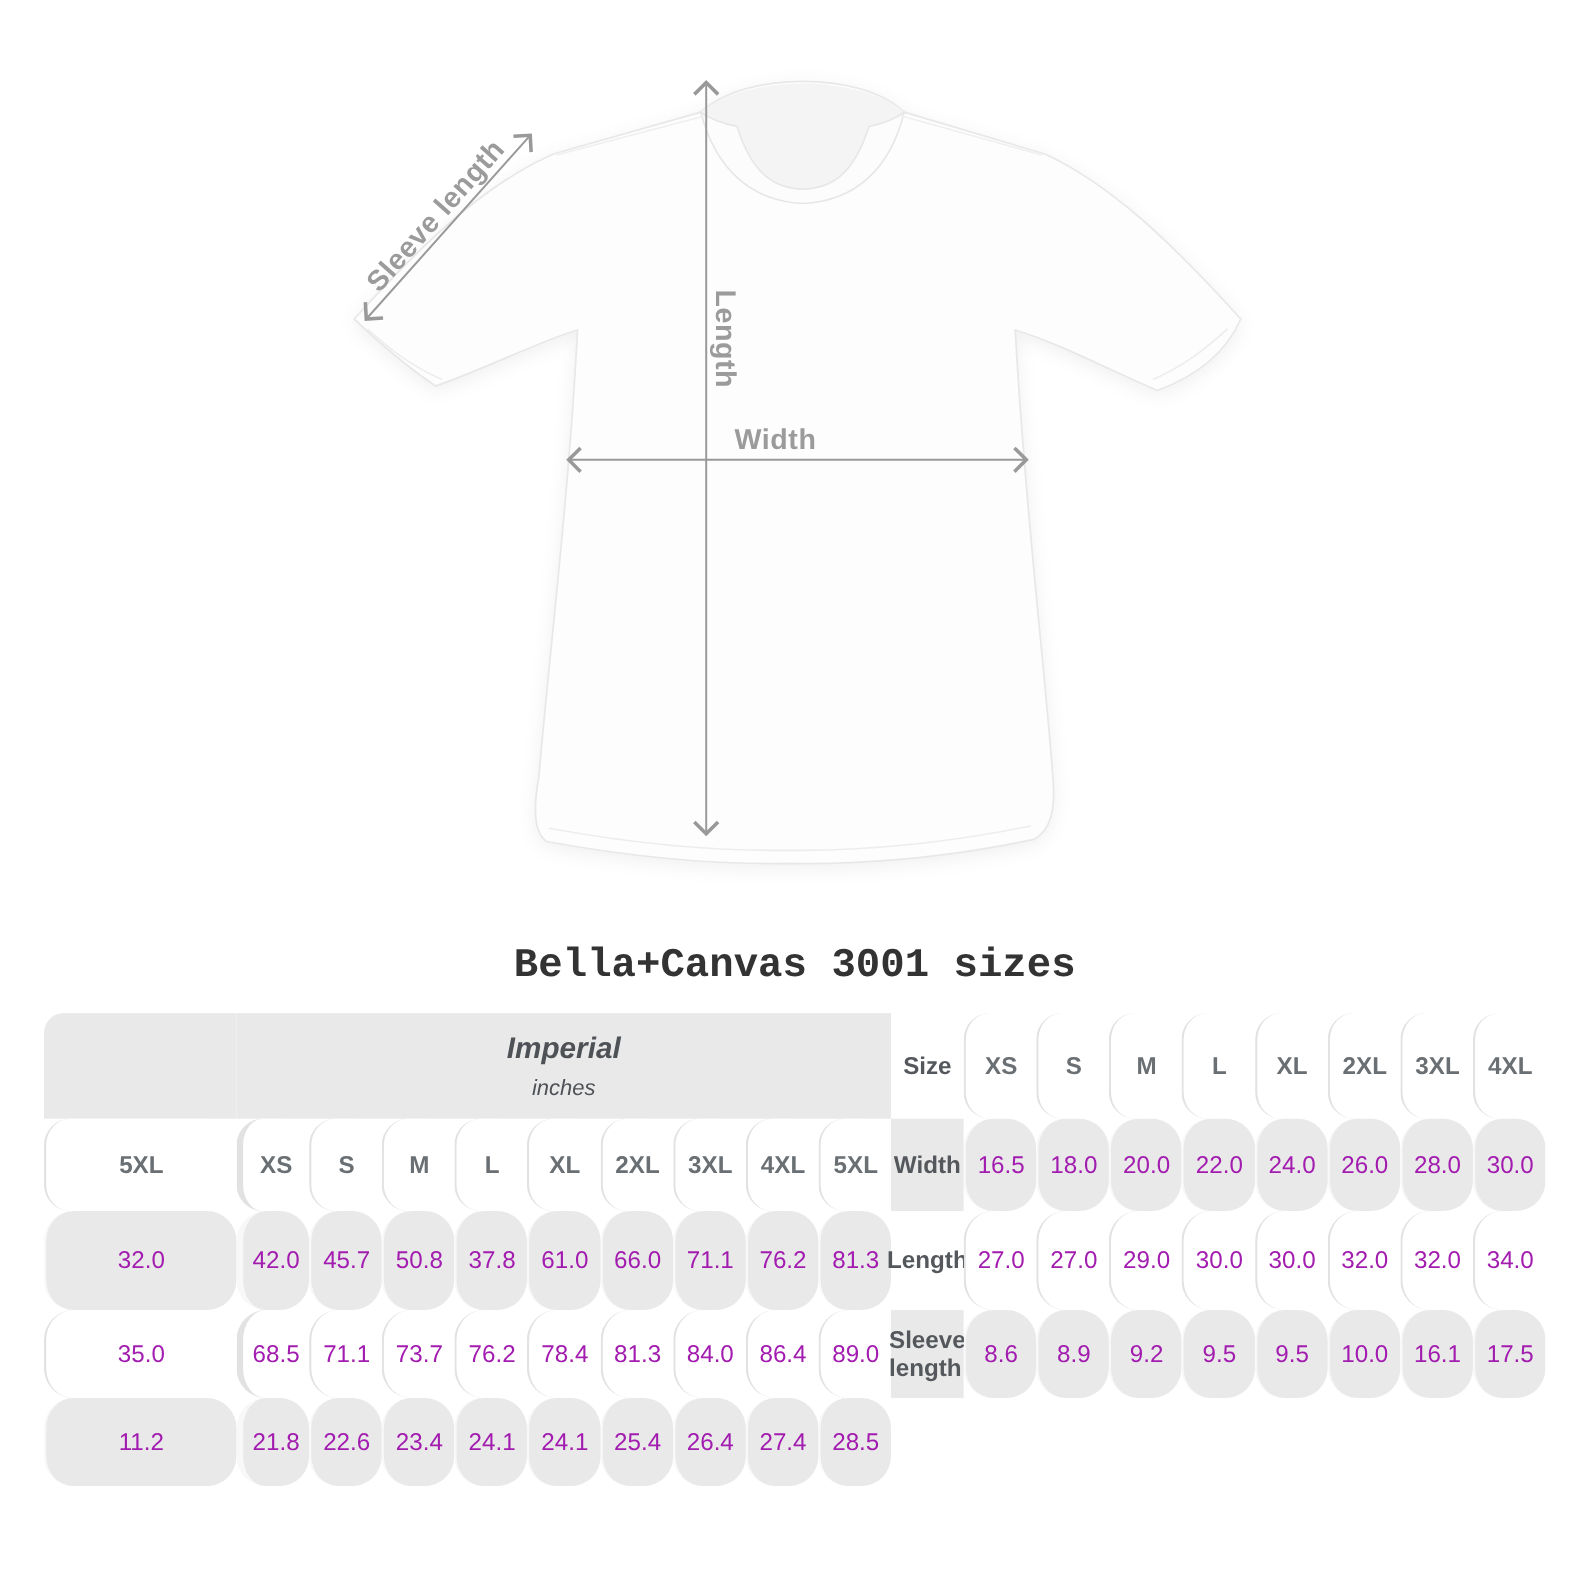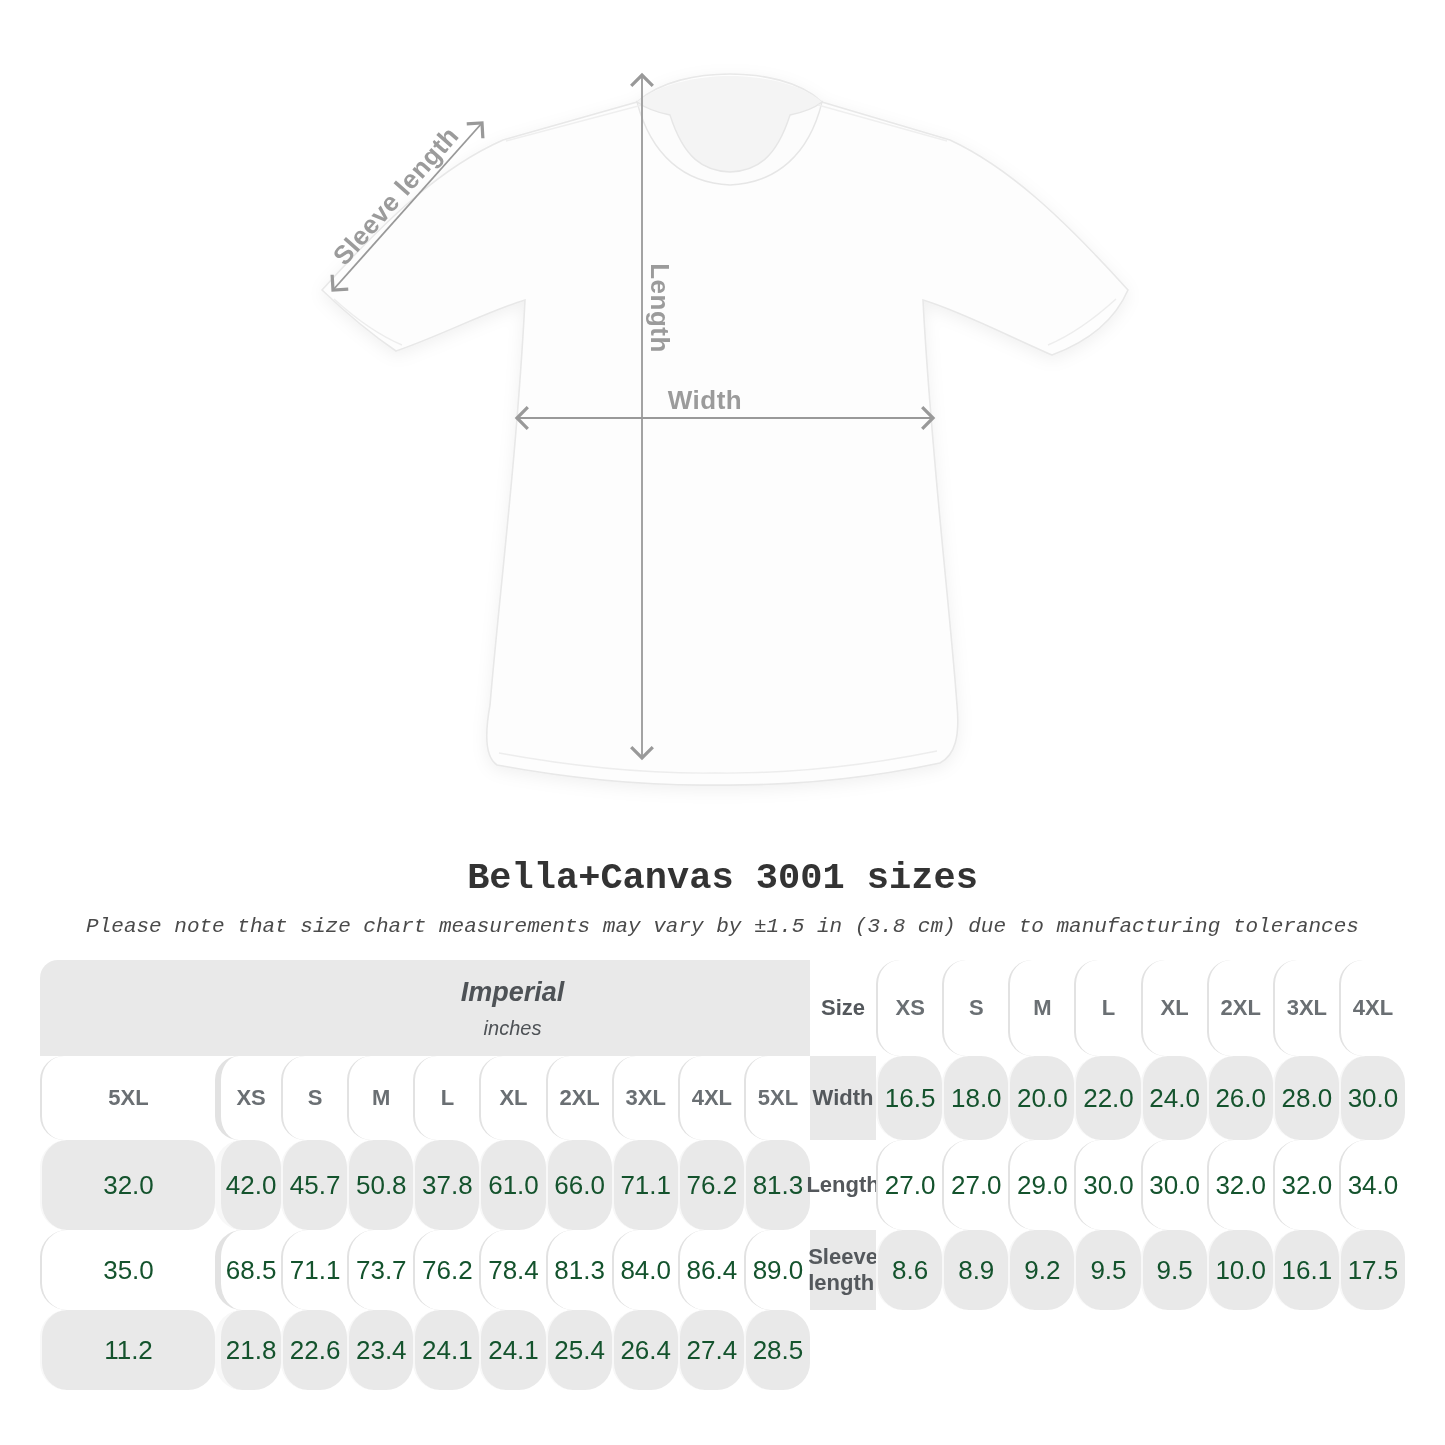--- a/index.html
+++ b/index.html
@@ -36,21 +36,21 @@
   .w{background:#ffffff;text-align:right;}
   .band{background:#e9e9e9;}
   .vb{border-left:2px solid #e2e2e2;}
   .g.vb{border-left-color:#f8f8f8;}
   .thick{border-left-width:6px;}
   .unit{flex-direction:column;}
   .unit-title{font-style:italic;font-weight:bold;font-size:27px;color:#4e5256;}
   .unit-sub{font-style:italic;font-size:20px;color:#4e5256;margin-top:9px;}
   .head{font-weight:bold;font-size:22px;color:#6a6f73;border-radius:24px;}
   .rowlabel{font-weight:bold;font-size:22px;color:#54585c;}
-  .val{font-size:26px;color:#14532d;border-radius:27px;}
+  .val{font-size:22px;color:#a21caf;border-radius:27px;}
 </style>
 </head>
 <body>
 
 <div class="hero">
   <svg width="930" height="780" viewBox="0 0 930 780">
     <defs>
       <marker id="ah" markerWidth="16" markerHeight="16" refX="8" refY="8" orient="auto-start-reverse">
         <path d="M2,2 L8,8 L2,14" stroke="#999999" stroke-width="1.8" fill="none"></path>
       </marker>
@@ -103,21 +103,20 @@
     </g>
   </svg>
 
   <div class="measure-label label-sleeve">Sleeve length</div>
   <div class="measure-label label-length">Length</div>
   <div class="measure-label label-width">Width</div>
 </div>
 
 <div class="title-block">
   <h1 class="chart-title">Bella+Canvas 3001 sizes</h1>
-  <p class="chart-subtitle">Please note that size chart measurements may vary by ±1.5 in (3.8 cm) due to manufacturing tolerances</p>
 </div>
 
 <div class="size-table">
 
   <div class="cell band"></div>
   <div class="cell band unit" style="grid-column:span 9">
     <div class="unit-title">Imperial</div>
     <div class="unit-sub">inches</div>
   </div>
 

